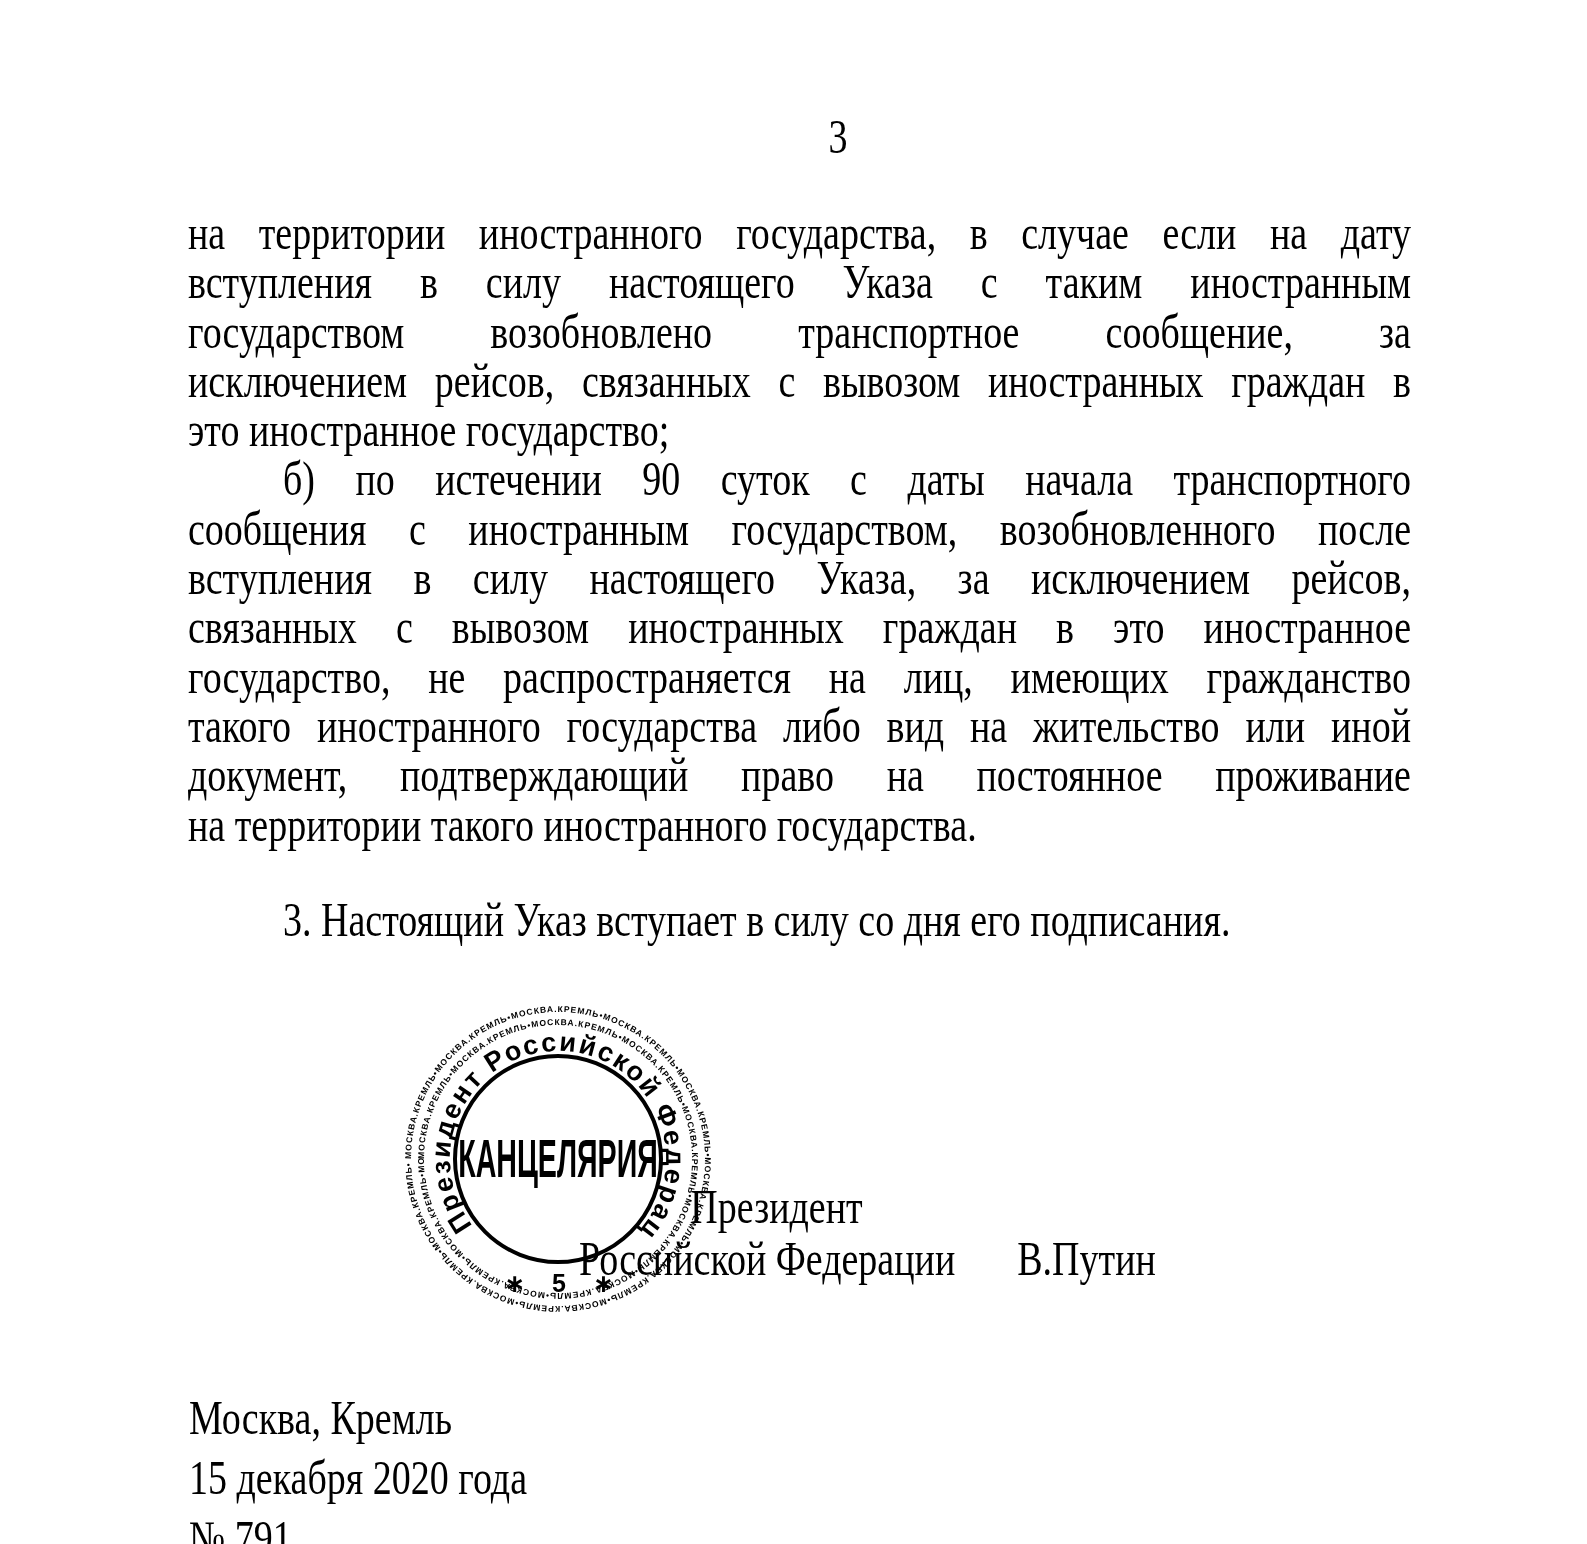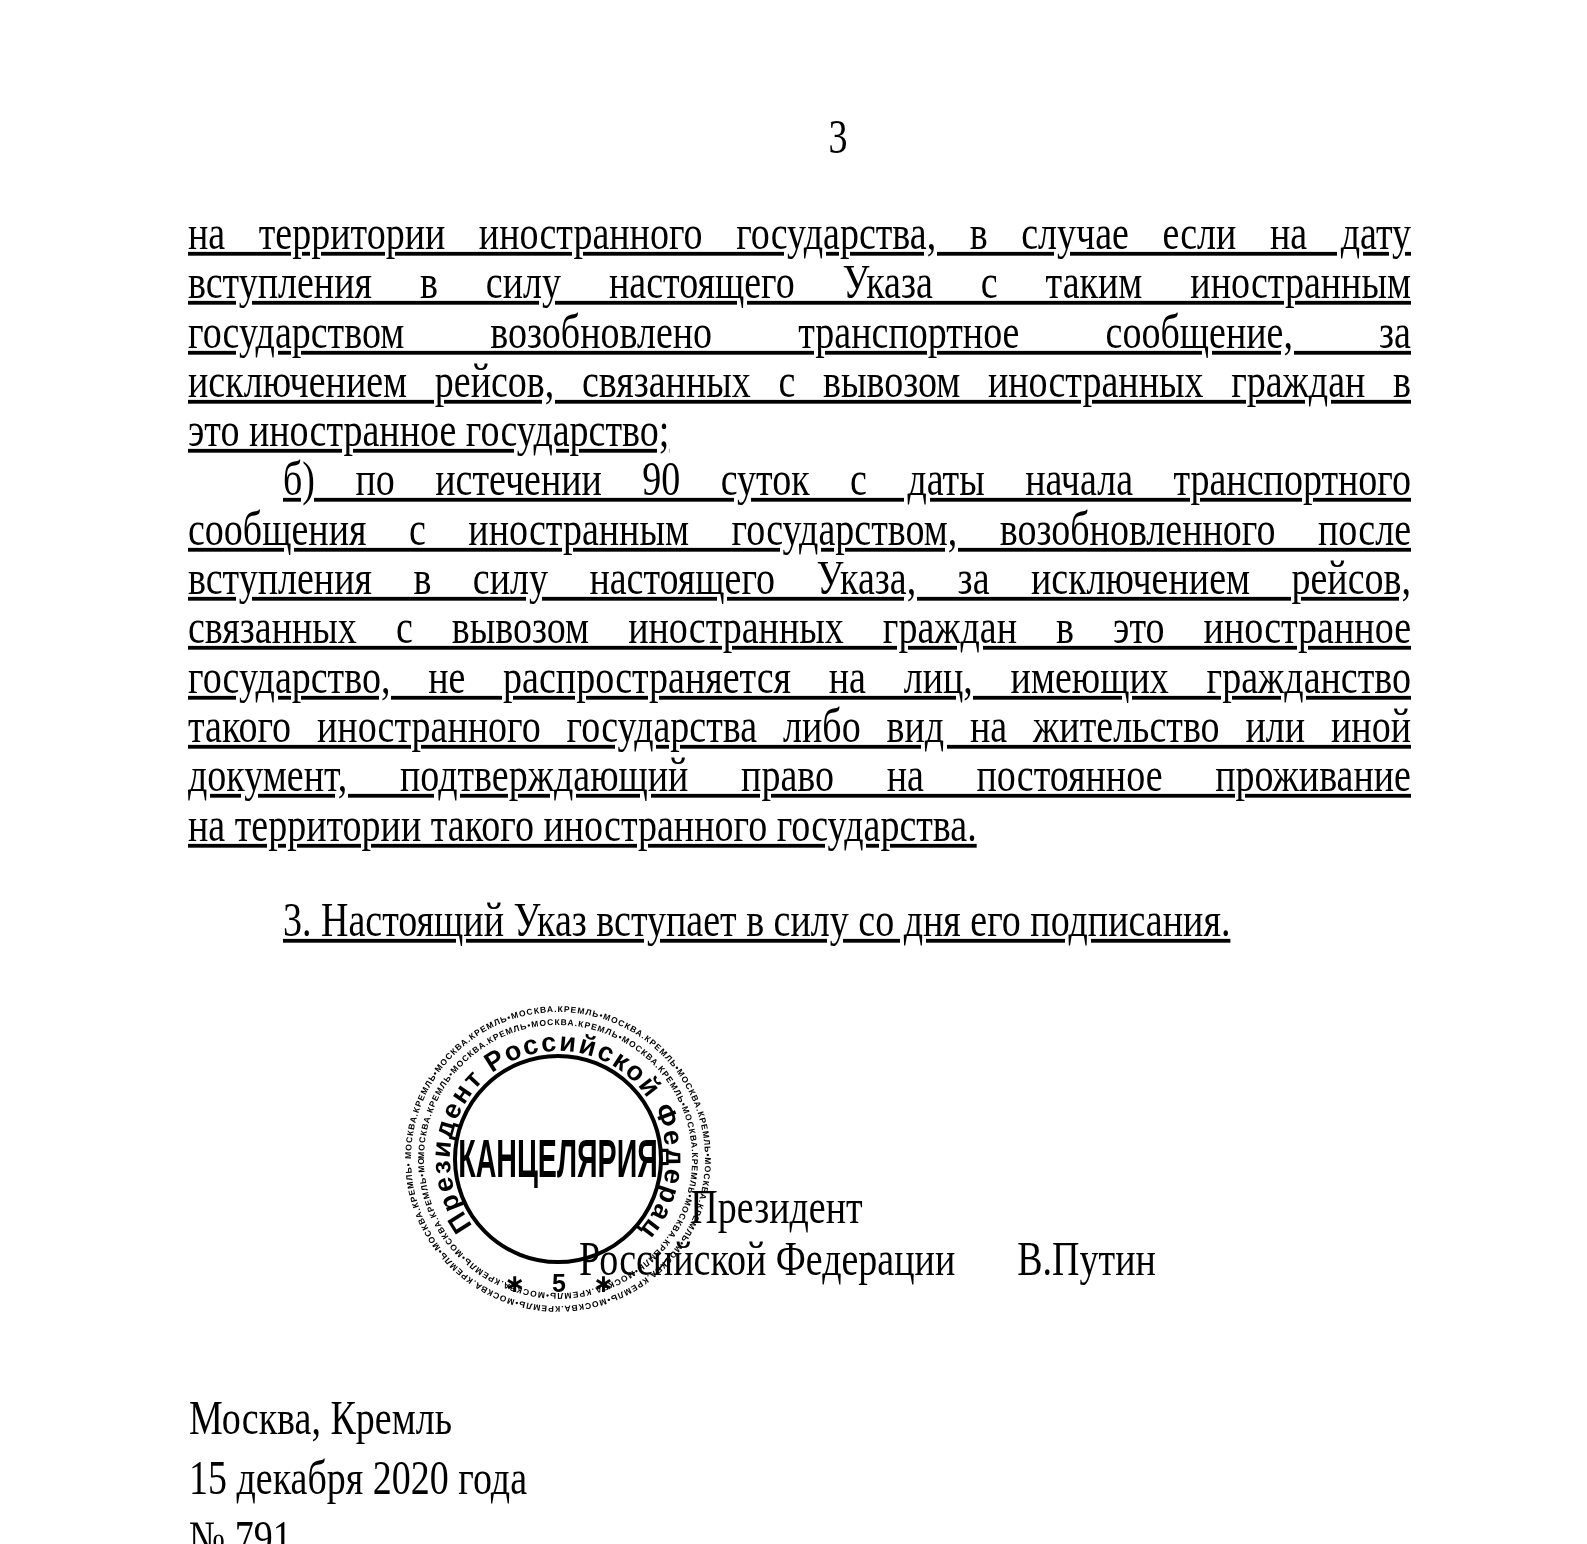--- a/index.html
+++ b/index.html
@@ -15,21 +15,21 @@
     position: absolute;
     left: 838px; top: 112px;
     font-size: 38px; line-height: 48px;
     transform: translateX(-50%) scaleY(1.27);
     transform-origin: center center;
   }
   .text-block {
     position: absolute;
     left: 188px; top: 209px; width: 1223px;
   }
-  .para { margin: 0; padding: 0; text-decoration: underline; }
+  .para { margin: 0; padding: 0; }
   .para.spaced-before { margin-top: 46px; }
   .line {
     font-size: 38px;
     line-height: 49.3px;
     text-align: justify;
     text-align-last: justify;
     transform: scaleY(1.27);
     transform-origin: left center;
   }
   .line.ind { text-indent: 95px; }

